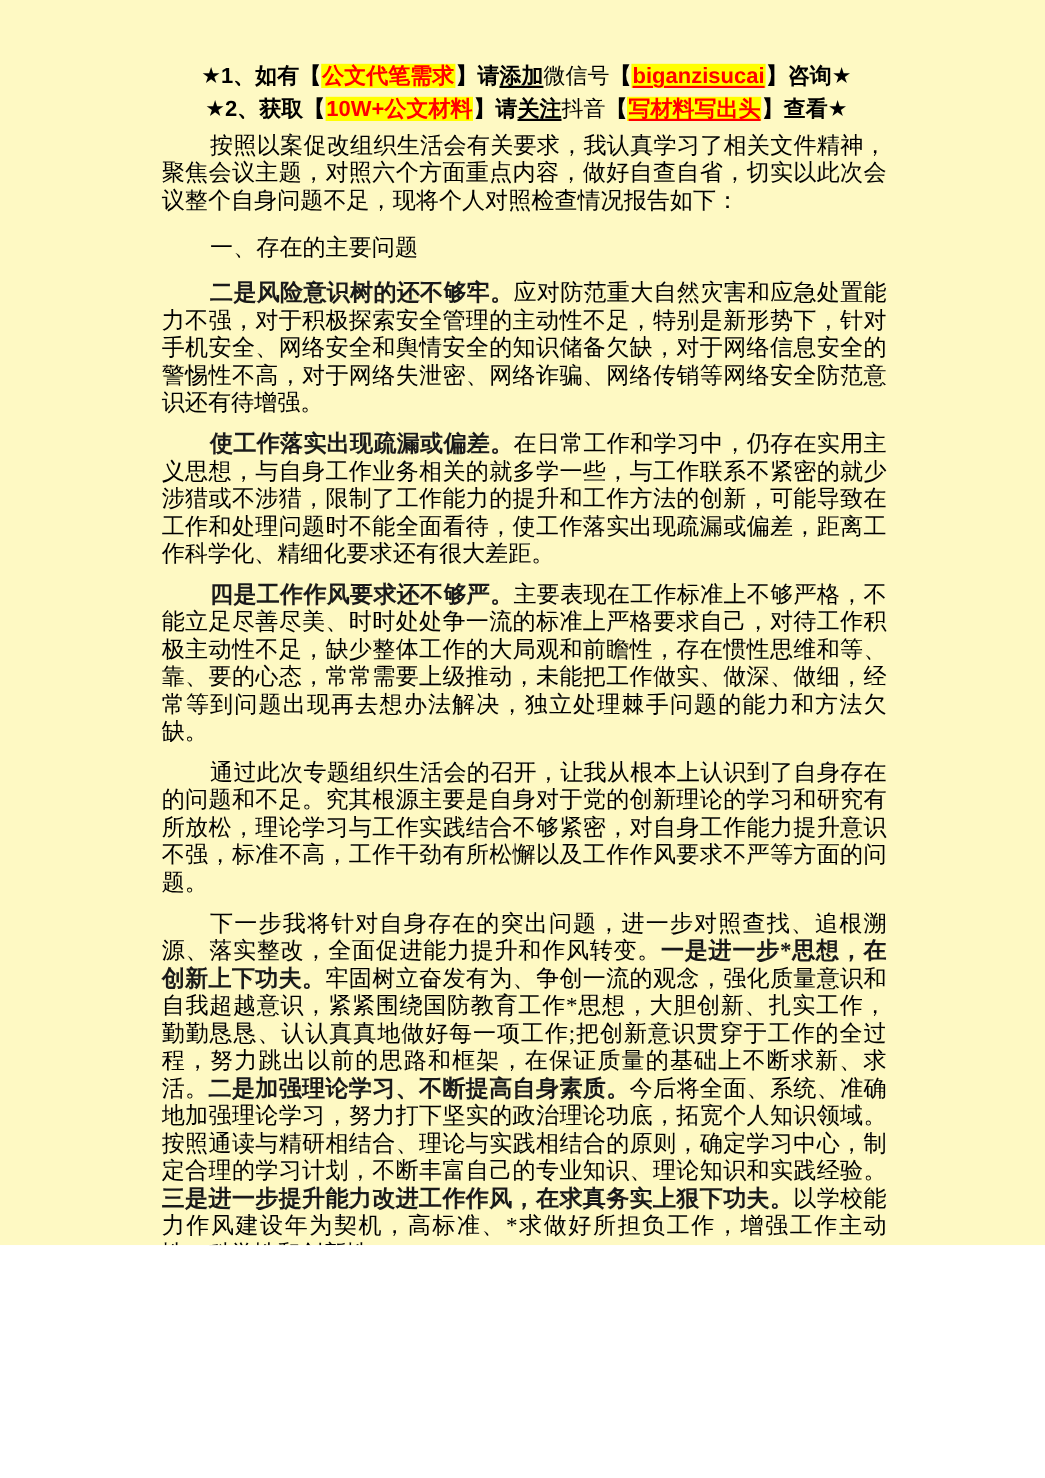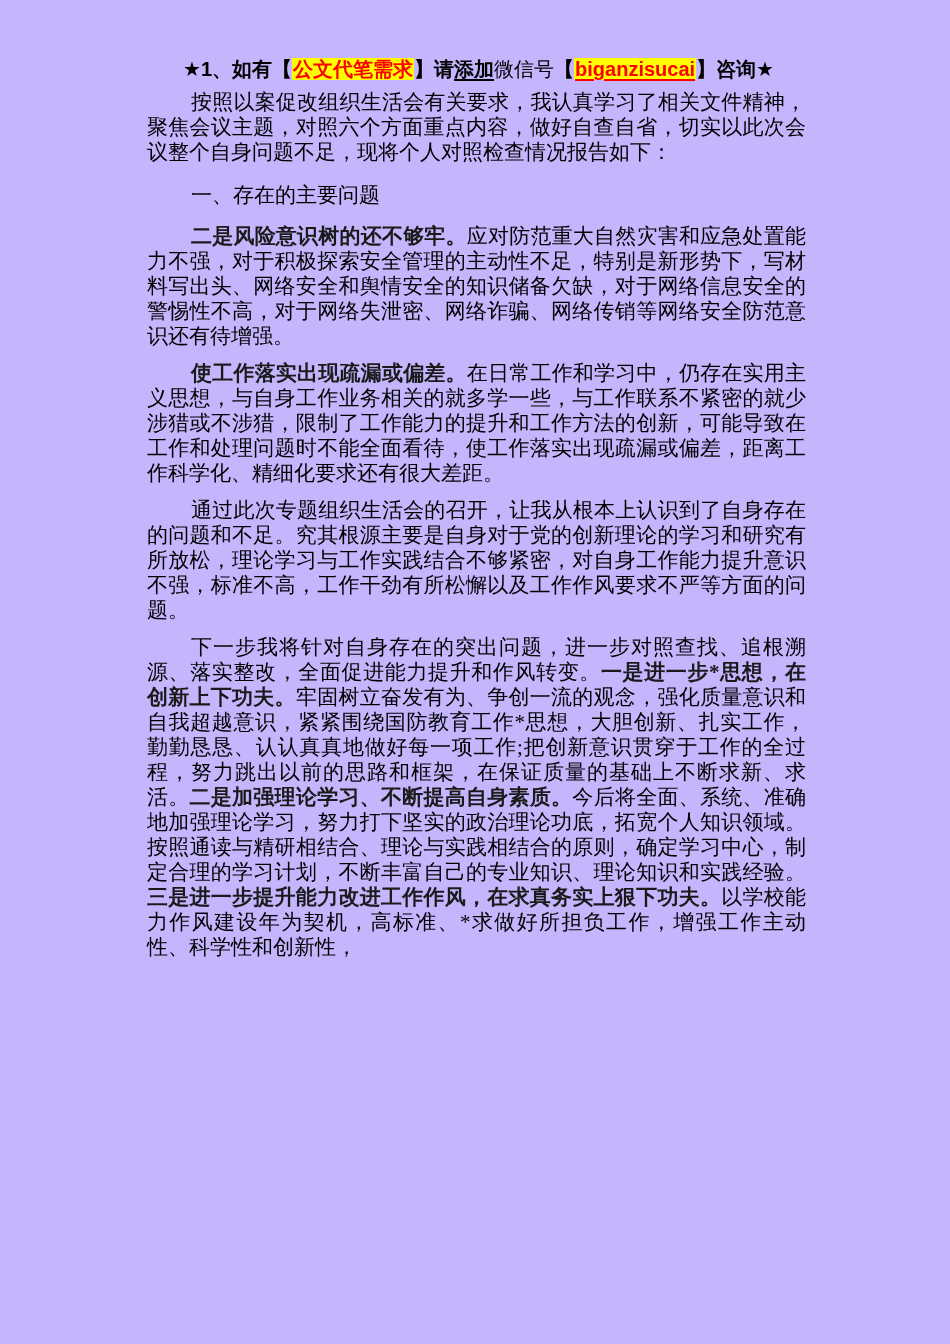--- a/index.html
+++ b/index.html
@@ -3,23 +3,23 @@
 <meta charset="utf-8">
 <style>
   html, body {
     margin: 0;
     padding: 0;
     background: #ffffff;
   }
   .page {
     position: relative;
     width: 950px;
-    height: 1344px;
+    height: 1132px;
     margin: 0 auto;
-    background: #c4b5fd;
+    background: #fef9c3;
     box-sizing: border-box;
     padding: 54px 140px 52px 147px;
     display: flex;
     flex-direction: column;
     overflow: hidden;
   }
   
   .banner {
     font-family: "Liberation Sans", "DejaVu Sans", sans-serif;
     text-align: center;
@@ -74,24 +74,26 @@
     font-weight: bold;
     color: #1a1a1a;
   }
 </style>
 </head>
 <body>
 
 <div class="page">
   <header class="banner">
       <div class="banner-line"><span class="seg-bold">★1、如有【</span><span class="seg-red-highlight">公文代笔需求</span><span class="seg-bold">】请</span><span class="seg-bold-underline">添加</span><span class="seg-plain">微信号</span><span class="seg-bold">【</span><span class="seg-red-highlight-underline">biganzisucai</span><span class="seg-bold">】咨询★</span></div>
+      <div class="banner-line"><span class="seg-bold">★2、获取【</span><span class="seg-red-highlight">10W+公文材料</span><span class="seg-bold">】请</span><span class="seg-bold-underline">关注</span><span class="seg-plain">抖音</span><span class="seg-bold">【</span><span class="seg-red-highlight-underline">写材料写出头</span><span class="seg-bold">】查看★</span></div>
     </header>
 
   <main class="doc">
       <p class="body"><span class="seg-plain">按照以案促改组织生活会有关要求，我认真学习了相关文件精神，聚焦会议主题，对照六个方面重点内容，做好自查自省，切实以此次会议整个自身问题不足，现将个人对照检查情况报告如下：</span></p>
       <p class="heading"><span class="seg-plain">一、存在的主要问题</span></p>
-      <p class="body"><span class="seg-lead-bold">二是风险意识树的还不够牢。</span><span class="seg-plain">应对防范重大自然灾害和应急处置能力不强，对于积极探索安全管理的主动性不足，特别是新形势下，写材料写出头、网络安全和舆情安全的知识储备欠缺，对于网络信息安全的警惕性不高，对于网络失泄密、网络诈骗、网络传销等网络安全防范意识还有待增强。</span></p>
+      <p class="body"><span class="seg-lead-bold">二是风险意识树的还不够牢。</span><span class="seg-plain">应对防范重大自然灾害和应急处置能力不强，对于积极探索安全管理的主动性不足，特别是新形势下，针对手机安全、网络安全和舆情安全的知识储备欠缺，对于网络信息安全的警惕性不高，对于网络失泄密、网络诈骗、网络传销等网络安全防范意识还有待增强。</span></p>
       <p class="body"><span class="seg-lead-bold">使工作落实出现疏漏或偏差。</span><span class="seg-plain">在日常工作和学习中，仍存在实用主义思想，与自身工作业务相关的就多学一些，与工作联系不紧密的就少涉猎或不涉猎，限制了工作能力的提升和工作方法的创新，可能导致在工作和处理问题时不能全面看待，使工作落实出现疏漏或偏差，距离工作科学化、精细化要求还有很大差距。</span></p>
+      <p class="body"><span class="seg-lead-bold">四是工作作风要求还不够严。</span><span class="seg-plain">主要表现在工作标准上不够严格，不能立足尽善尽美、时时处处争一流的标准上严格要求自己，对待工作积极主动性不足，缺少整体工作的大局观和前瞻性，存在惯性思维和等、靠、要的心态，常常需要上级推动，未能把工作做实、做深、做细，经常等到问题出现再去想办法解决，独立处理棘手问题的能力和方法欠缺。</span></p>
       <p class="body"><span class="seg-plain">通过此次专题组织生活会的召开，让我从根本上认识到了自身存在的问题和不足。究其根源主要是自身对于党的创新理论的学习和研究有所放松，理论学习与工作实践结合不够紧密，对自身工作能力提升意识不强，标准不高，工作干劲有所松懈以及工作作风要求不严等方面的问题。</span></p>
       <p class="body"><span class="seg-plain">下一步我将针对自身存在的突出问题，进一步对照查找、追根溯源、落实整改，全面促进能力提升和作风转变。</span><span class="seg-lead-bold">一是进一步*思想，在创新上下功夫。</span><span class="seg-plain">牢固树立奋发有为、争创一流的观念，强化质量意识和自我超越意识，紧紧围绕国防教育工作*思想，大胆创新、扎实工作，勤勤恳恳、认认真真地做好每一项工作;把创新意识贯穿于工作的全过程，努力跳出以前的思路和框架，在保证质量的基础上不断求新、求活。</span><span class="seg-lead-bold">二是加强理论学习、不断提高自身素质。</span><span class="seg-plain">今后将全面、系统、准确地加强理论学习，努力打下坚实的政治理论功底，拓宽个人知识领域。按照通读与精研相结合、理论与实践相结合的原则，确定学习中心，制定合理的学习计划，不断丰富自己的专业知识、理论知识和实践经验。</span><span class="seg-lead-bold">三是进一步提升能力改进工作作风，在求真务实上狠下功夫。</span><span class="seg-plain">以学校能力作风建设年为契机，高标准、*求做好所担负工作，增强工作主动性、科学性和创新性，</span></p>
     </main>
 
 </div>
 
 </body></html>

